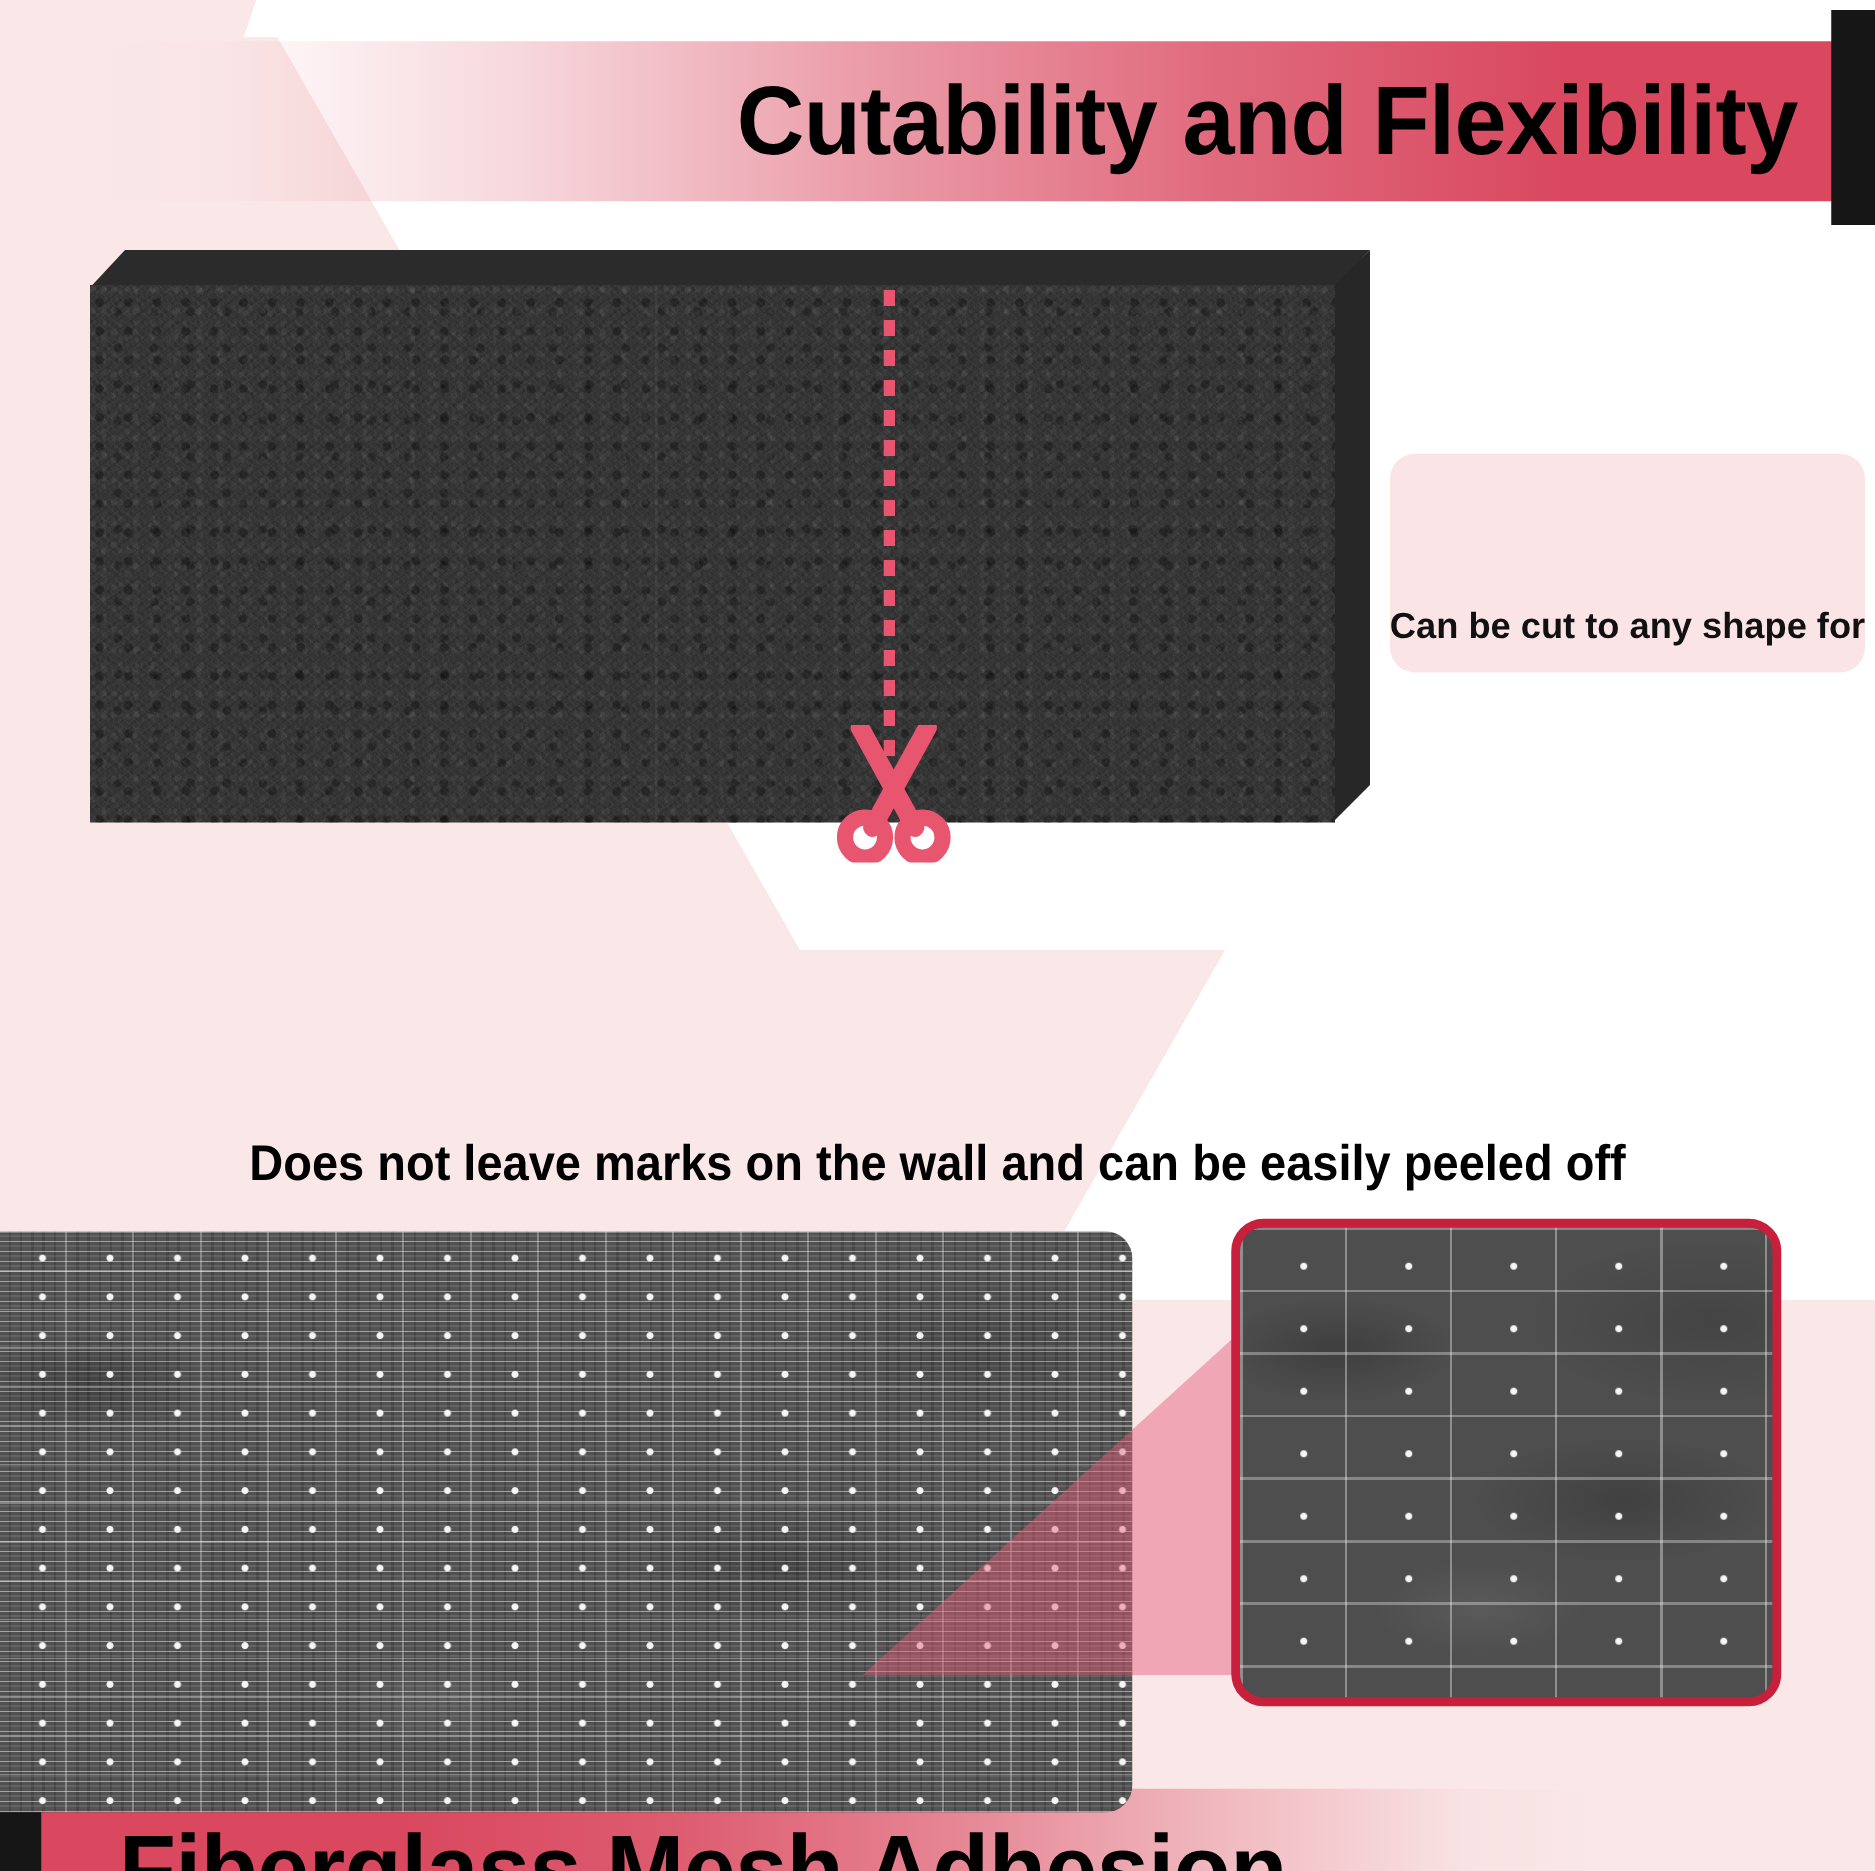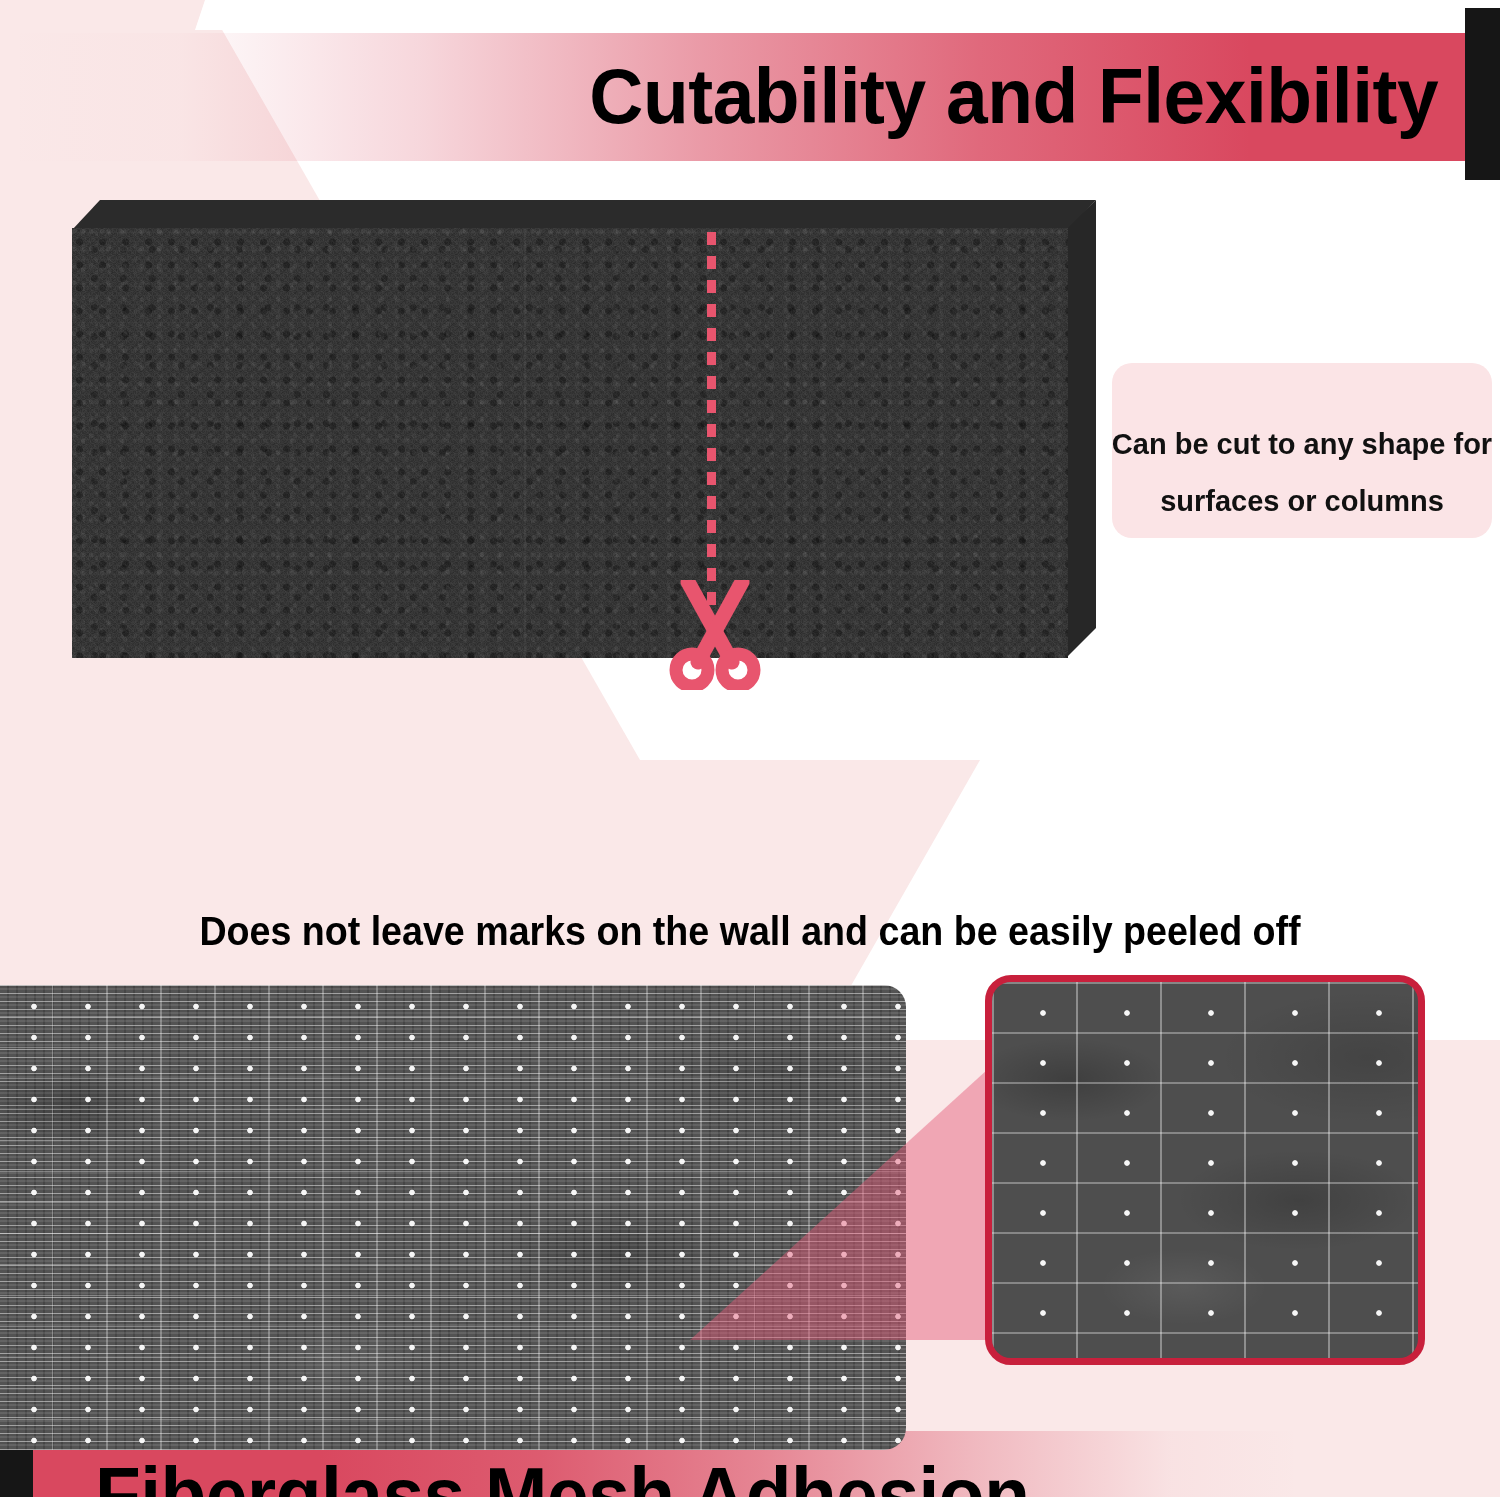--- a/index.html
+++ b/index.html
@@ -267,21 +267,20 @@
       <line x1="19" y1="2" x2="63" y2="82" stroke-width="15"></line>
       <line x1="73" y1="2" x2="29" y2="82" stroke-width="15"></line>
       <circle cx="23" cy="90" r="16" stroke-width="13"></circle>
       <circle cx="69" cy="90" r="16" stroke-width="13"></circle>
     </g>
   </svg>
 </div>
 
 <div id="cut-callout">
   <div class="callout-line">Can be cut to any shape for</div>
-  <div class="callout-line">surfaces or columns</div>
 </div>
 
 <div class="banner" id="banner-fiberglass">
   <div class="banner-bar"></div>
   <div class="banner-endcap"></div>
   <div class="banner-title">Fiberglass Mesh Adhesion</div>
 </div>
 
 <div id="mesh-subtitle">Does not leave marks on the wall and can be easily peeled off</div>
 

